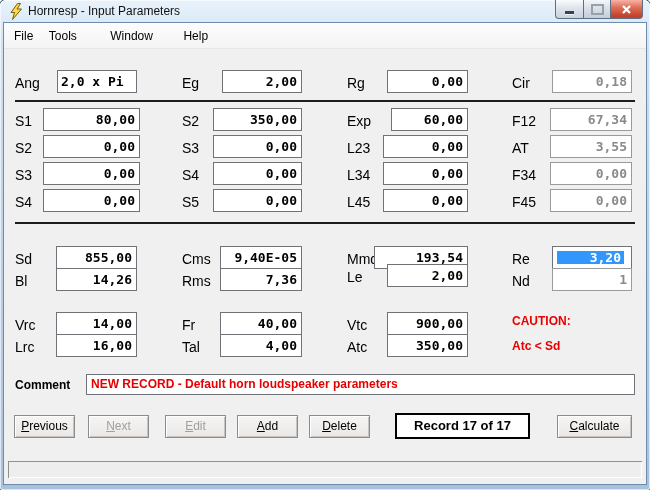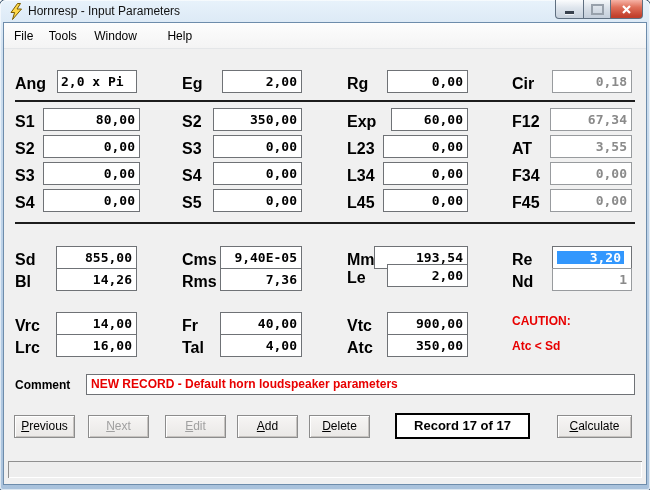--- a/index.html
+++ b/index.html
@@ -23,21 +23,21 @@
   .glyph-min{width:9px;height:3px;background:#39424e;margin-top:6px;box-shadow:0 1px 0 rgba(255,255,255,.7);}
   .glyph-max{width:9px;height:7px;border:2px solid #98a1ab;background:transparent;}
   
   .client{position:absolute;left:4px;top:23px;width:642px;height:461px;background:#f0f0f0;
           box-shadow:0 0 0 1px #6d8cab;}
   .menubar{position:absolute;left:4px;top:23px;width:642px;height:26px;
            background:linear-gradient(#fdfdfd,#f4f4f4);border-bottom:1px solid #e4e6e8;box-sizing:border-box;}
   .menu-item{display:inline-block;margin-top:6px;font-size:12px;color:#000;padding:0 2px;}
   
   .cell{position:absolute;height:23px;}
-  .flabel{position:absolute;left:0;top:5px;font-size:16px;font-weight:bold;color:#000;white-space:nowrap;}
+  .flabel{position:absolute;left:0;top:5px;font-size:14px;font-weight:normal;color:#000;white-space:nowrap;}
   .fbox{position:absolute;top:0;right:0;height:23px;box-sizing:border-box;background:#fff;
         border:1px solid #6f7276;display:flex;align-items:center;justify-content:flex-end;
         padding:0 4px;font-family:"DejaVu Sans Mono",monospace;font-size:13px;font-weight:bold;color:#000;}
   .fbox.left{justify-content:flex-start;padding-left:3px;}
   .fbox.dis{color:#8a8a8a;border-color:#989b9e;}
   .fbox.sel{padding:4px;justify-content:flex-start;}
   .sel-in{height:100%;width:calc(100% - 3px);background:var(--sel);color:#fff;
           display:flex;align-items:center;justify-content:flex-end;padding-right:3px;box-sizing:border-box;}
   .sep{position:absolute;left:15px;width:620px;height:2px;background:#1d1d1d;}
   .caution{position:absolute;left:512px;font-size:12px;font-weight:bold;color:var(--red);white-space:nowrap;}
@@ -80,21 +80,21 @@
         </svg>
       </div>
     </div>
   </div>
 
   <div class="client"></div>
 
   <div class="menubar">
     <span class="menu-item" style="margin-left:8px">File</span>
     <span class="menu-item" style="margin-left:7px">Tools</span>
-    <span class="menu-item" style="margin-left:9px">Window</span>
+    <span class="menu-item" style="margin-left:25px">Window</span>
     <span class="menu-item" style="margin-left:22px">Help</span>
   </div>
 
   <div class="cell" style="left:15px;top:70px;width:122px">
     <span class="flabel">Ang</span>
     <div class="fbox left" style="width:80px">
         <span>2,0 x Pi</span>
       </div>
   </div>
   <div class="cell" style="left:182px;top:70px;width:120px">

